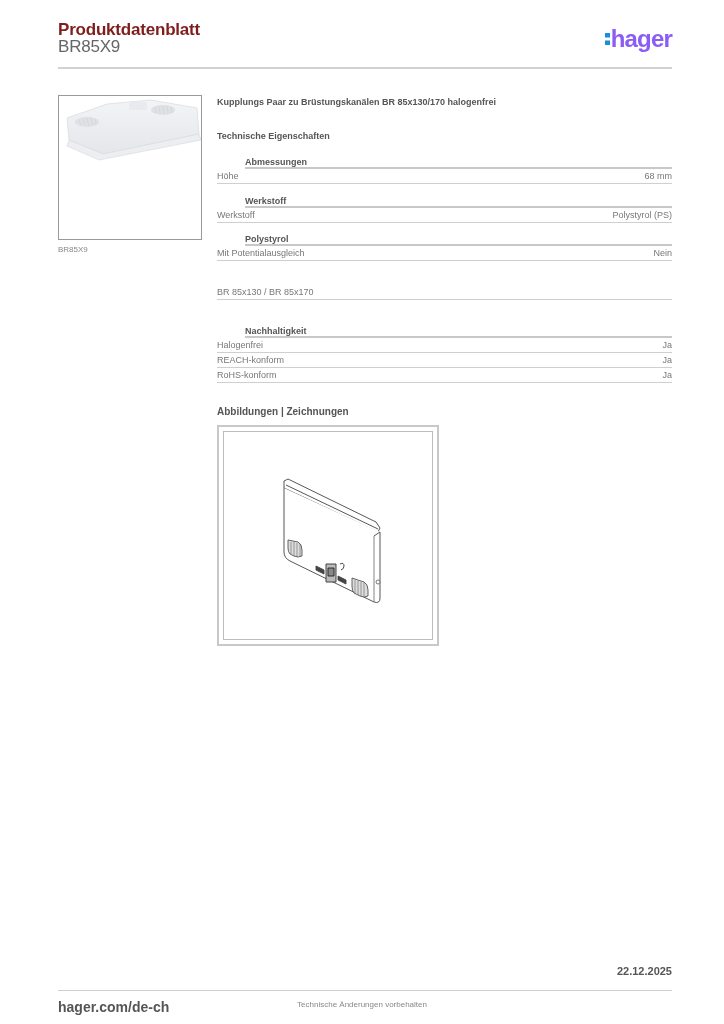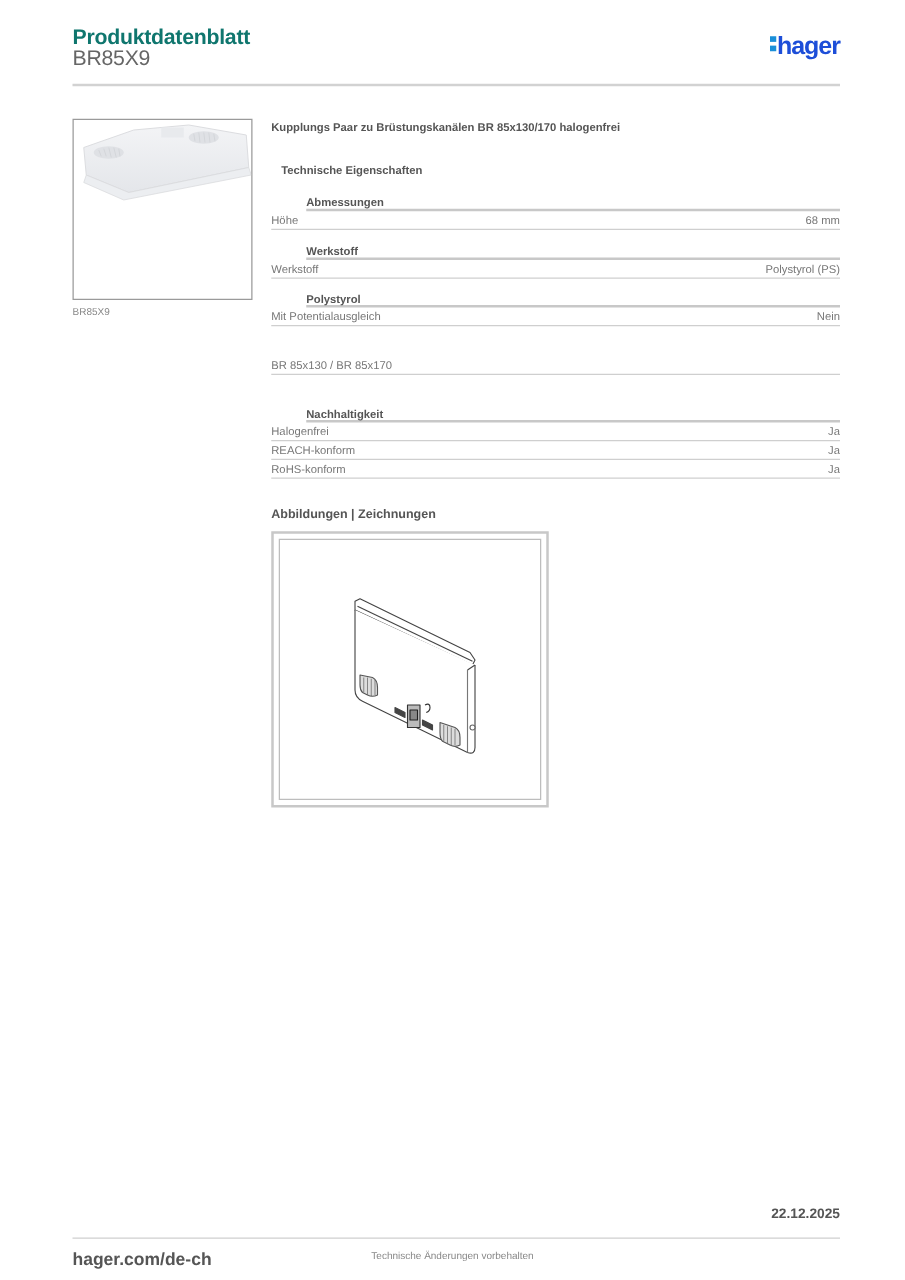--- a/index.html
+++ b/index.html
@@ -6,49 +6,49 @@
     html, body {
       width: 724px; height: 1024px; background: #ffffff;
       font-family: "Liberation Sans", sans-serif; color: #555;
       overflow: hidden;
     }
     .page { position: relative; width: 724px; height: 1024px; }
 
     
     .doc-title {
       position: absolute; left: 58px; top: 20px;
-      font-size: 17px; font-weight: bold; color: #0f766e; letter-spacing: -0.2px;
+      font-size: 17px; font-weight: bold; color: #7f1d1d; letter-spacing: -0.2px;
     }
     .doc-subtitle {
       position: absolute; left: 58px; top: 37px;
       font-size: 17px; color: #666; letter-spacing: -0.2px;
     }
     .logo {
       position: absolute; right: 52px; top: 27px;
-      font-size: 20px; font-weight: bold; color: #1d4ed8; letter-spacing: -0.8px;
+      font-size: 24px; font-weight: bold; color: #8b5cf6; letter-spacing: -0.8px;
       line-height: 1;
     }
     .logo .colon { display: inline-block; width: 6px; position: relative; top: -1px; }
     .header-rule {
       position: absolute; left: 58px; top: 67px; width: 614px; height: 2px; background: #d2d2d2;
     }
 
     
     .thumb-frame {
       position: absolute; left: 58px; top: 95px; width: 144px; height: 145px;
       border: 1px solid #9a9a9a; background: #fff;
     }
     .thumb-caption {
       position: absolute; left: 58px; top: 245px; font-size: 8px; color: #888;
     }
     .product-desc {
       position: absolute; left: 217px; top: 97px; font-size: 9px; font-weight: bold; color: #555;
     }
     .section-heading-main {
-      position: absolute; left: 217px; top: 131px; font-size: 9px; font-weight: bold; color: #555; margin-left: 8px;
+      position: absolute; left: 217px; top: 131px; font-size: 9px; font-weight: bold; color: #555;
     }
     .group { position: absolute; left: 217px; width: 455px; }
     .group-title {
       font-size: 9px; font-weight: bold; color: #555; height: 13px; line-height: 13px;
       border-bottom: 2px solid #c8c8c8;
       margin-left: 28px;
     }
     .row {
       display: flex; justify-content: space-between; font-size: 9px; color: #777;
       height: 15px; line-height: 14px; border-bottom: 1.5px solid #cfcfcf;

